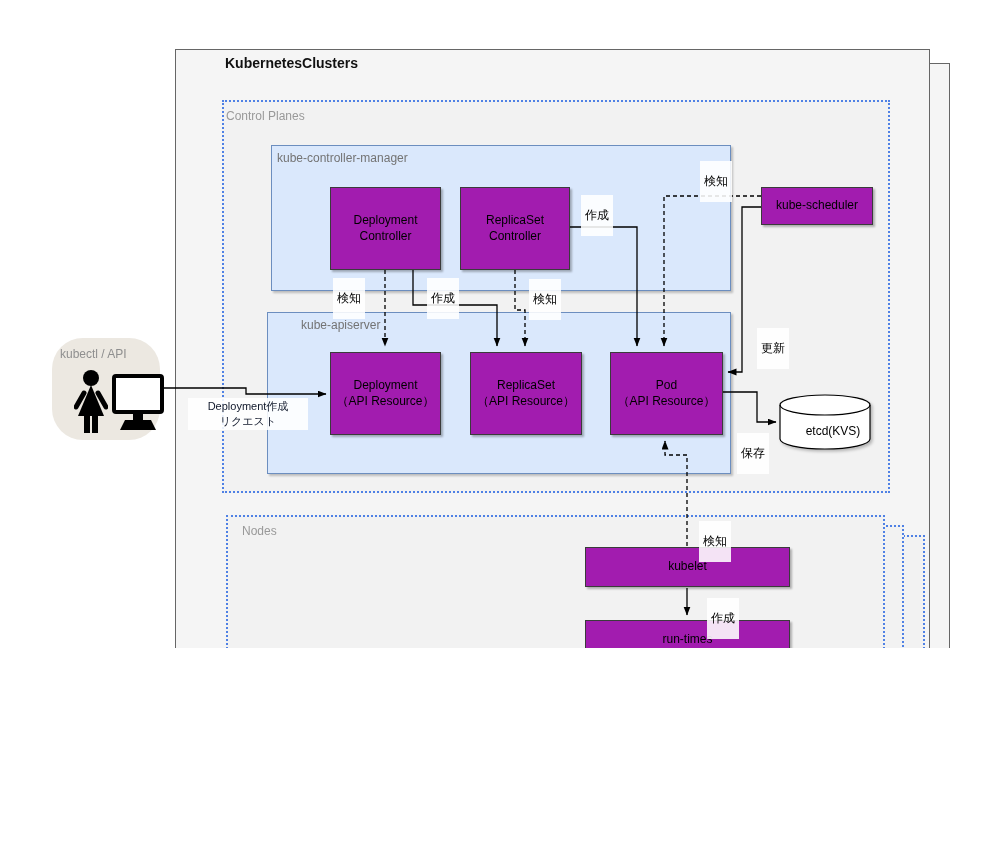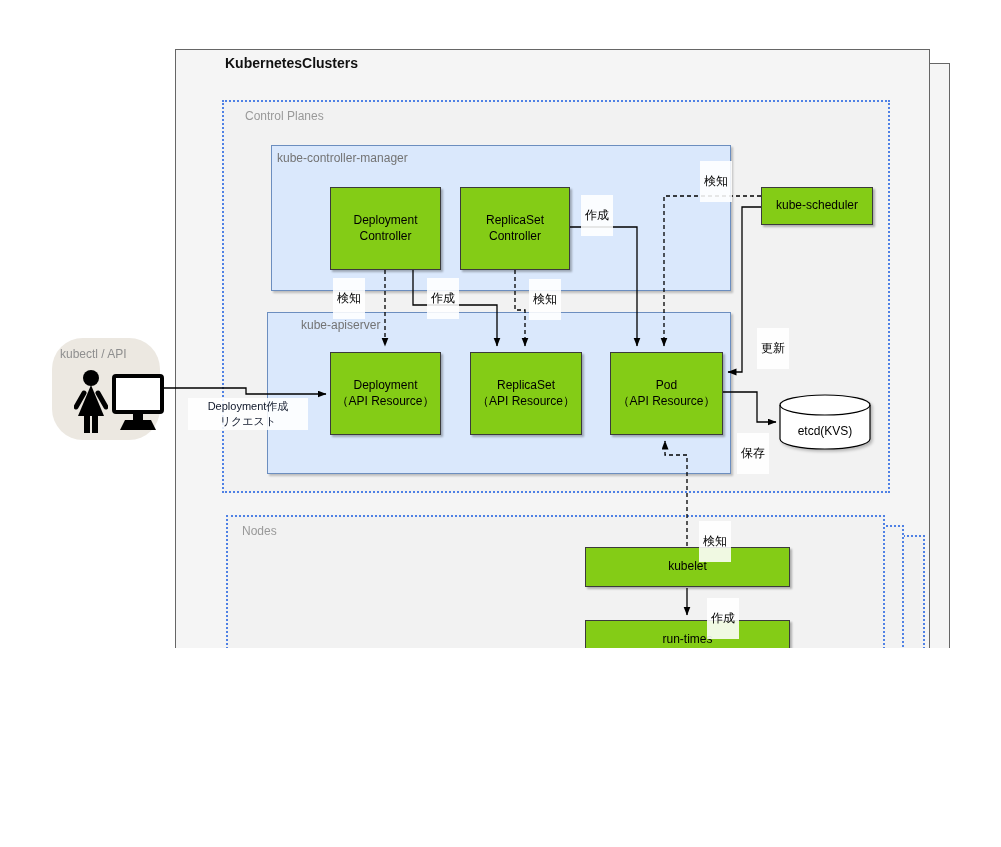--- a/index.html
+++ b/index.html
@@ -16,53 +16,53 @@
   .group {
     background:#f2f2f2; border:2px dotted #4f81e5; box-sizing:border-box;
   }
   .group-label { font-size:12px; color:#999999; }
   .bluebox {
     background:#dae8fc; border:1px solid #6c8ebf; box-sizing:border-box;
     box-shadow:2px 2px 2px rgba(0,0,0,0.22);
   }
   .bluebox-label { font-size:12px; color:#737373; }
   .node {
-    background:#84cc16; border:1px solid #3b3b3b; box-sizing:border-box;
+    background:#a21caf; border:1px solid #3b3b3b; box-sizing:border-box;
     box-shadow:2px 2px 2px rgba(0,0,0,0.28);
     display:flex; flex-direction:column; align-items:center; justify-content:center;
     font-size:12px; line-height:1.3; text-align:center;
   }
   .actor-box { background:#ece8e1; box-sizing:border-box; }
   .actor-label { font-size:12px; color:#8f8f8f; }
   .elabel {
     position:absolute; font-size:12px; color:#000;
     background:rgba(255,255,255,0.88); padding:12px 4px; white-space:nowrap;
     z-index:60;
   }
   .elabel-block {
     position:absolute; font-size:11px; color:#0f172a; text-align:center;
     background:rgba(255,255,255,0.88); padding:1px 2px; z-index:60; line-height:1.35;
   }
   svg.wires { position:absolute; left:0; top:0; z-index:50; pointer-events:none; }
   .cyl { filter:drop-shadow(2px 2px 1.5px rgba(0,0,0,0.25)); }
   .etcd-text {
-    position:absolute; width:92px; text-align:center; font-size:12px; z-index:45;
+    position:absolute; width:92px; text-align:center; font-size:12px; z-index:45;padding-left:8px;
   }
 </style>
 </head>
 <body>
 
 <div class="canvas">
 
   <div class="abs page" style="left:200px; top:63px; width:750px; height:734px; z-index:0;"></div>
   <div class="abs page" style="left:175px; top:49px; width:755px; height:724px; z-index:1;"></div>
   <div class="abs page-title" style="left:225px; top:55px; z-index:2;">KubernetesClusters</div>
 
   <div class="abs group" style="left:222px; top:100px; width:668px; height:393px; z-index:2;"></div>
-  <div class="abs group-label" style="left:245px; top:109px; z-index:3;">Control Planes</div>
+  <div class="abs group-label" style="left:226px; top:109px; z-index:3;">Control Planes</div>
 
   <div class="abs group" style="left:266px; top:535px; width:659px; height:218px; z-index:2;"></div>
   <div class="abs group" style="left:246px; top:525px; width:658px; height:218px; z-index:2;"></div>
   <div class="abs group" style="left:226px; top:515px; width:659px; height:218px; z-index:2;"></div>
   <div class="abs group-label" style="left:242px; top:524px; z-index:3;">Nodes</div>
 
   <div class="abs bluebox" style="left:271px; top:145px; width:460px; height:146px; z-index:3;"></div>
   <div class="abs bluebox-label" style="left:277px; top:151px; z-index:4;">kube-controller-manager</div>
 
   <div class="abs bluebox" style="left:267px; top:312px; width:464px; height:162px; z-index:3;"></div>

